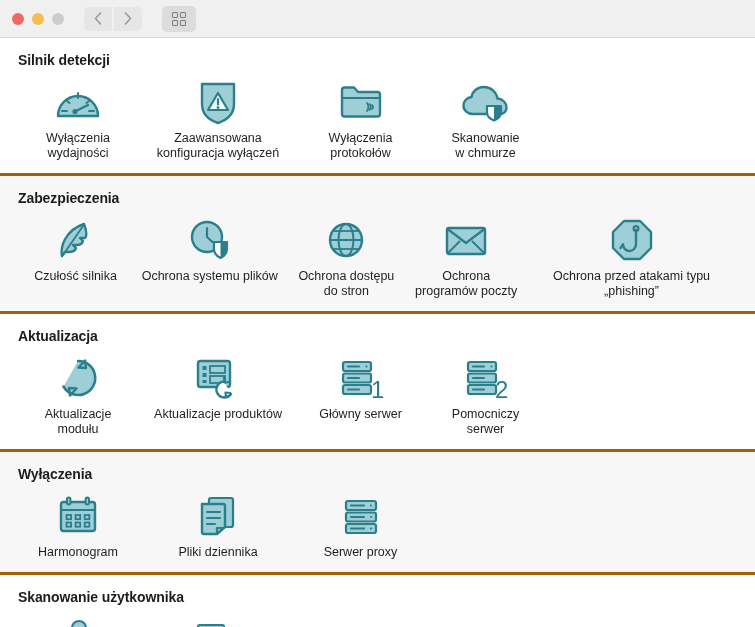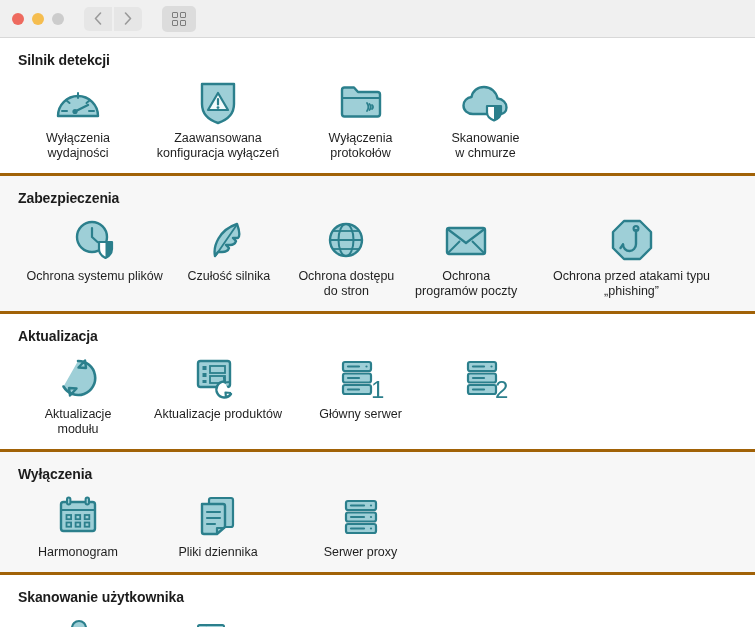--- a/index.html
+++ b/index.html
@@ -208,40 +208,40 @@
         </div>
 
 
       </div>
     </div>
 
     <div class="section alt">
       <div class="section-title">Zabezpieczenia</div>
       <div class="items">
 
+        <div class="item" style="width:120px">
+          <div class="iconwrap">
+            <svg width="44" height="44" viewBox="0 0 44 44">
+              <path d="M8 38 C6 28 12 12 30 6 C33 14 33 18 31 20 L26 20 L29 23 C28 26 26 27 23 27 L19 27 L22 30 C21 33 18 34 15 34 L11 34 Z" fill="#9ecfd7" stroke="#2b7f8c" stroke-width="2.4" stroke-linejoin="round"></path>
+              <line x1="9" y1="37" x2="29" y2="8" stroke="#2b7f8c" stroke-width="1.8" stroke-linecap="round"></line>
+            </svg>
+          </div>
+          <div class="label">Czułość silnika</div>
+        </div>
+
         <div class="item" style="width:160px">
           <div class="iconwrap">
             <svg width="48" height="44" viewBox="0 0 48 44">
               <circle cx="21" cy="19" r="15" fill="#9ecfd7" stroke="#2b7f8c" stroke-width="2.4"></circle>
               <path d="M21 10 V19 L26.5 24" fill="none" stroke="#2b7f8c" stroke-width="2.2" stroke-linecap="round" stroke-linejoin="round"></path>
               <path d="M28 24 H41 V31 C41 35.5 37.5 38.5 34.5 40 C31.5 38.5 28 35.5 28 31 Z" fill="#ffffff" stroke="#2b7f8c" stroke-width="2.2" stroke-linejoin="round"></path>
               <path d="M34.5 24 V40 C37.5 38.5 41 35.5 41 31 V24 Z" fill="#2b7f8c"></path>
             </svg>
           </div>
           <div class="label">Ochrona systemu plików</div>
-        </div>
-
-        <div class="item" style="width:120px">
-          <div class="iconwrap">
-            <svg width="44" height="44" viewBox="0 0 44 44">
-              <path d="M8 38 C6 28 12 12 30 6 C33 14 33 18 31 20 L26 20 L29 23 C28 26 26 27 23 27 L19 27 L22 30 C21 33 18 34 15 34 L11 34 Z" fill="#9ecfd7" stroke="#2b7f8c" stroke-width="2.4" stroke-linejoin="round"></path>
-              <line x1="9" y1="37" x2="29" y2="8" stroke="#2b7f8c" stroke-width="1.8" stroke-linecap="round"></line>
-            </svg>
-          </div>
-          <div class="label">Czułość silnika</div>
         </div>
 
         <div class="item" style="width:125px">
           <div class="iconwrap">
             <svg width="44" height="44" viewBox="0 0 44 44">
               <circle cx="22" cy="22" r="16" fill="#9ecfd7" stroke="#2b7f8c" stroke-width="2.4"></circle>
               <ellipse cx="22" cy="22" rx="7.5" ry="16" fill="none" stroke="#2b7f8c" stroke-width="2"></ellipse>
               <line x1="6" y1="22" x2="38" y2="22" stroke="#2b7f8c" stroke-width="2"></line>
               <path d="M9 13 H35" fill="none" stroke="#2b7f8c" stroke-width="1.8"></path>
               <path d="M9 31 H35" fill="none" stroke="#2b7f8c" stroke-width="1.8"></path>
@@ -334,20 +334,22 @@
               <rect x="6" y="7" width="28" height="9" rx="2" fill="#9ecfd7" stroke="#2b7f8c" stroke-width="2.2"></rect>
               <rect x="6" y="18.5" width="28" height="9" rx="2" fill="#9ecfd7" stroke="#2b7f8c" stroke-width="2.2"></rect>
               <rect x="6" y="30" width="28" height="9" rx="2" fill="#9ecfd7" stroke="#2b7f8c" stroke-width="2.2"></rect>
               <line x1="11" y1="11.5" x2="22" y2="11.5" stroke="#2b7f8c" stroke-width="2.2" stroke-linecap="round"></line>
               <line x1="11" y1="23" x2="22" y2="23" stroke="#2b7f8c" stroke-width="2.2" stroke-linecap="round"></line>
               <line x1="11" y1="34.5" x2="22" y2="34.5" stroke="#2b7f8c" stroke-width="2.2" stroke-linecap="round"></line>
               <circle cx="29.5" cy="11.5" r="1.1" fill="#2b7f8c"></circle>
               <text x="33" y="43" font-family="Liberation Sans, sans-serif" font-size="24" fill="#2b7f8c">2</text>
             </svg>
           </div>
+          <div class="label">Pomocniczy
+serwer</div>
         </div>
 
       </div>
     </div>
 
     <div class="section alt">
       <div class="section-title">Wyłączenia</div>
       <div class="items">
 
         <div class="item" style="width:120px">

